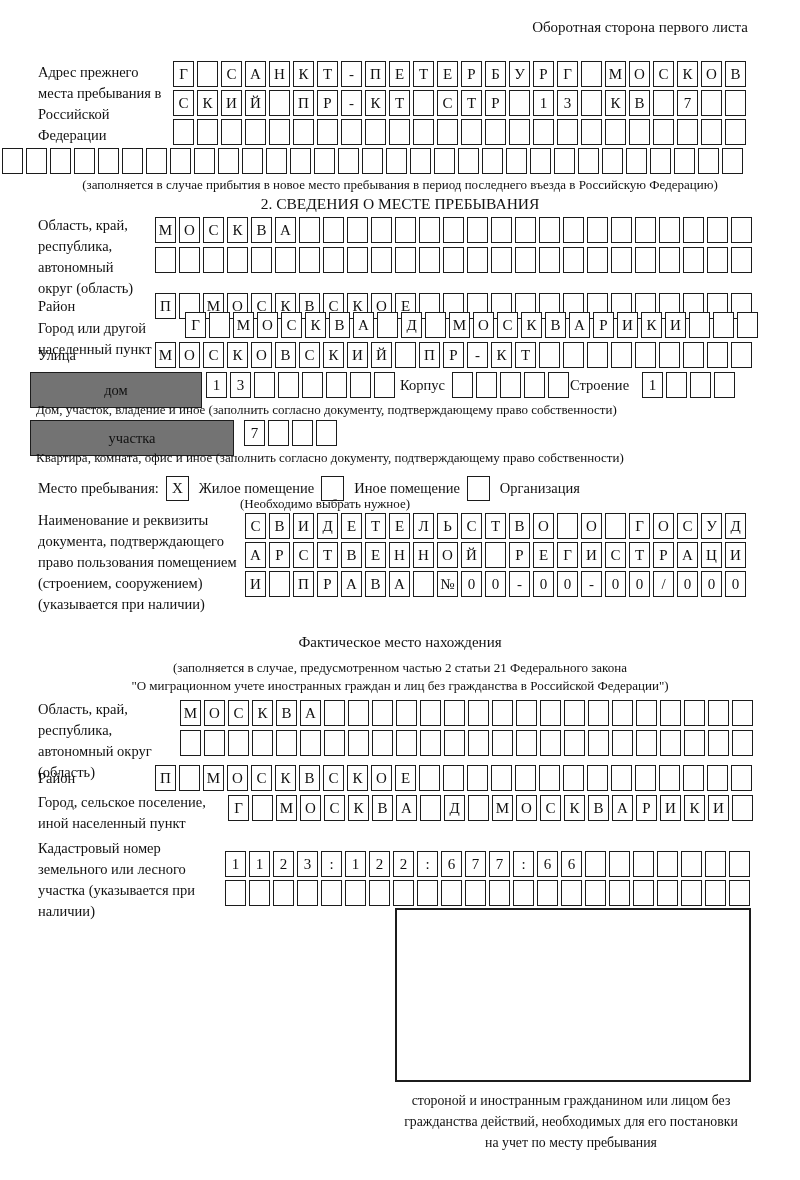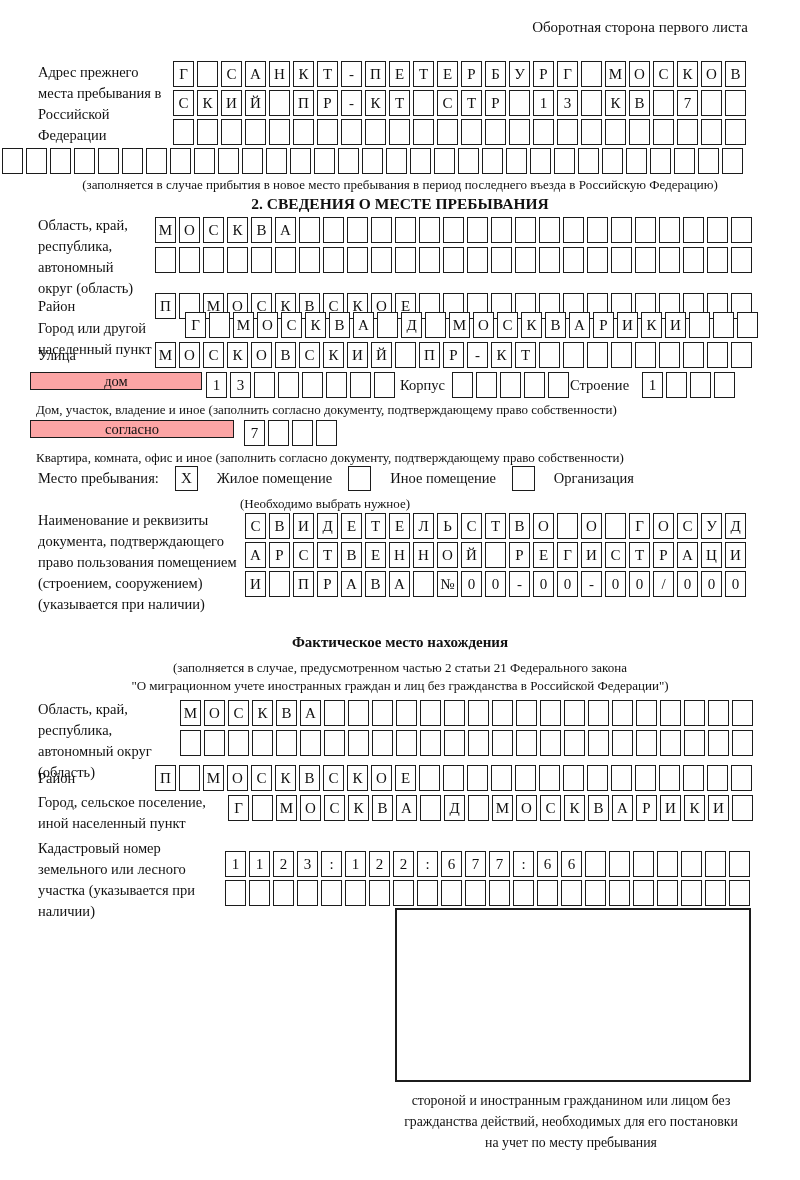--- a/index.html
+++ b/index.html
@@ -1,30 +1,30 @@
 <!DOCTYPE html>
 <html><head>
 <meta charset="utf-8">
 <style>
   html,body{margin:0;padding:0;background:#fff;}
   body{font-family:"Liberation Serif","DejaVu Serif",serif;color:#111;}
   .page{position:relative;width:800px;height:1180px;background:#fff;overflow:hidden;}
   .abs{position:absolute;}
   .lbl{font-size:14.5px;line-height:21px;}
   .cap{font-size:13px;line-height:17px;}
-  .ttl{font-weight:bold;font-size:15.5px;}
+  .ttl{font-weight:normal;font-size:15.5px;}
   .center{left:0;width:800px;text-align:center;}
   .boxrow{position:absolute;display:flex;white-space:nowrap;}
   .cell{display:inline-flex;align-items:center;justify-content:center;box-sizing:border-box;
         width:21px;height:26px;border:1.6px solid #1c1c1c;margin-right:3px;
         font-size:15px;line-height:1;flex:0 0 auto;background:#fff;}
-  .fieldbox{box-sizing:border-box;border:1.6px solid #1c1c1c;height:18px;display:flex;
-        align-items:center;justify-content:center;font-size:14.5px;background:#fca5a5;}
+  .fieldbox{box-sizing:border-box;border:1.6px solid #1c1c1c;height:36px;display:flex;
+        align-items:center;justify-content:center;font-size:14.5px;background:#737373;}
   .chk{width:23px;height:25px;}
-  .stayrow{display:flex;align-items:center;column-gap:16px;}
+  .stayrow{display:flex;align-items:center;column-gap:7px;margin-top:10px;}
   
   .hdr-note{right:52px;top:17px;font-size:15px;}
   .g1-label{left:38px;top:62px;width:132px;}
   .g1-r1{left:173px;top:61px;}
   .g1-r2{left:173px;top:90px;}
   .g1-r3{left:173px;top:119px;}
   .g1-r4{left:2px;top:148px;}
   .g1-note{top:176px;}
   .s2-title{top:195px;}
   .reg1-label{left:38px;top:215px;width:112px;}
@@ -354,21 +354,21 @@
     </div>
   <div class="abs stroenie-label lbl">Строение</div>
   <div class="boxrow stroenie-cells">
       <span class="cell">1</span>
       <span class="cell"></span>
       <span class="cell"></span>
       <span class="cell"></span>
     </div>
   <div class="abs house-note cap">Дом, участок, владение и иное (заполнить согласно документу, подтверждающему право собственности)</div>
 
-  <div class="abs fieldbox apt-box">согласно</div>
+  <div class="abs fieldbox apt-box">участка</div>
   <div class="boxrow apt-cells">
       <span class="cell">7</span>
       <span class="cell"></span>
       <span class="cell"></span>
       <span class="cell"></span>
     </div>
   <div class="abs apt-note cap">Квартира, комната, офис и иное (заполнить согласно документу, подтверждающему право собственности)</div>
 
   <div class="abs stay stayrow">
     <span class="lbl">Место пребывания:</span>

